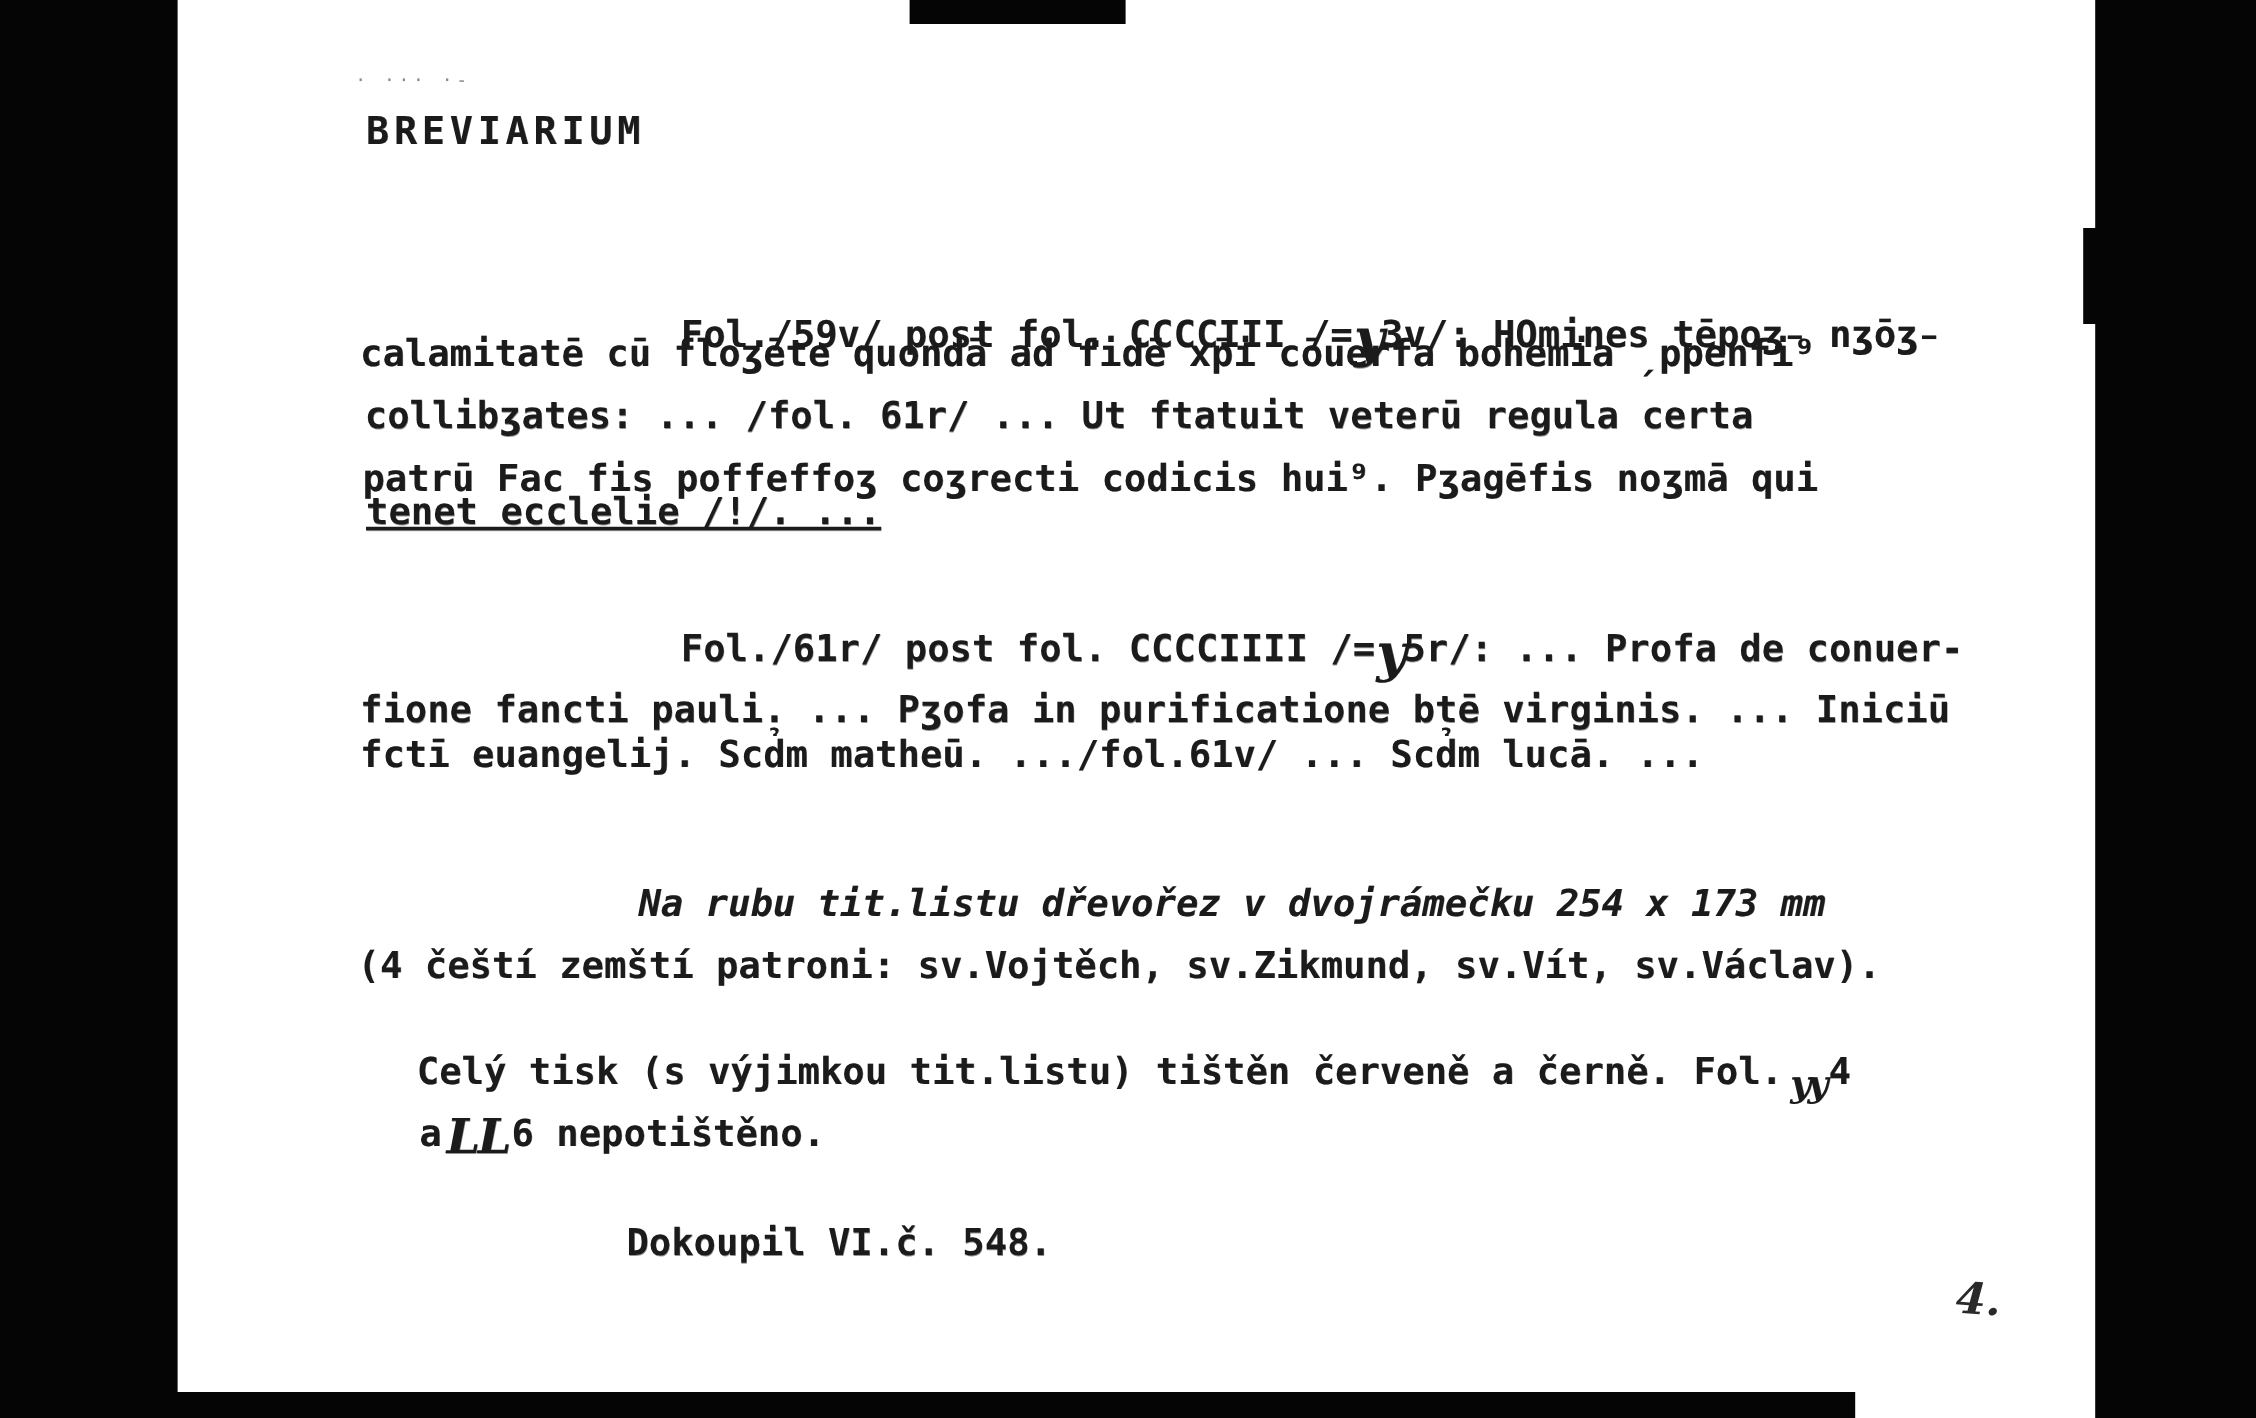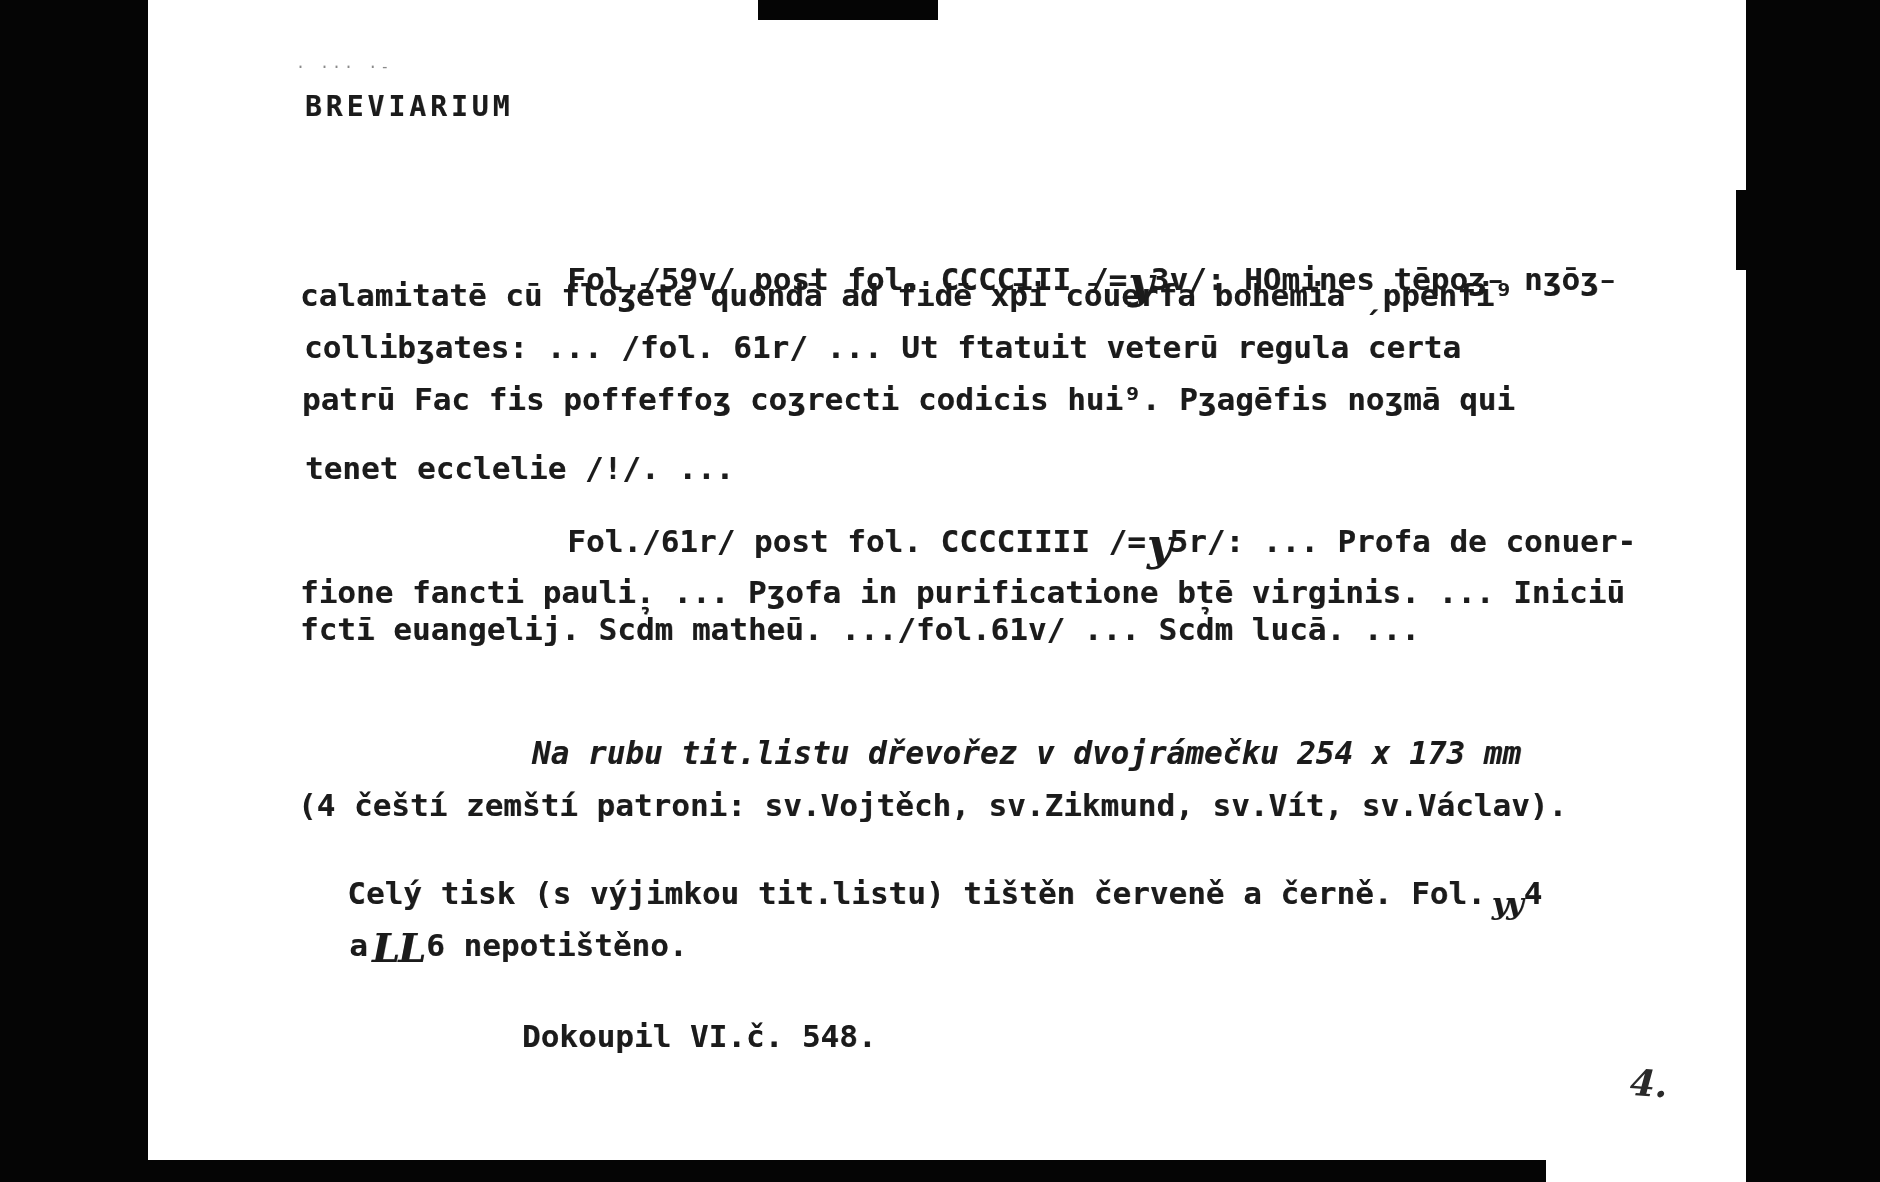--- a/index.html
+++ b/index.html
@@ -23,21 +23,21 @@
   .tl{
     position:absolute;
     white-space:pre;
     color:#1b1b1b;
     font-size:31px;
     font-weight:bold;
     letter-spacing:0px;
     text-shadow:0.4px 0.4px 0 rgba(20,20,20,0.45);
   }
   .title{
-    font-size:28px;
+    font-size:32px;
     letter-spacing:4px;
   }
   .marks{
     font-size:15px;
     color:#8a8a8a;
     letter-spacing:3px;
     text-shadow:none;
     font-weight:normal;
   }
   .hand{
@@ -92,21 +92,21 @@
 <div class="tl marks" style="left:296px; top:58px;">· ··· ·-</div>
 
 <div class="tl title" style="left:305px; top:90px;">BREVIARIUM</div>
 
 <div class="tl" style="left:530px; top:225px;">
   <span>Fol./59v/ post fol. CCCCIII /=</span><span class="hand hand-y">y</span><span>3v/: HOmines tēpoʒ̵ nʒ̄oʒ̵</span>
 </div>
 <div class="tl" style="left:300px; top:277px;">calamitatē cū floʒēte quondā ad fidē xp̄i cōuerfa bohemia ˏppenfi⁹</div>
 <div class="tl" style="left:304px; top:329px;">collibʒates: ... /fol. 61r/ ... Ut ftatuit veterū regula certa</div>
 <div class="tl" style="left:302px; top:381px;">patrū Fac fis poffeffoʒ coʒrecti codicis hui⁹. Pʒagēfis noʒmā qui</div>
-<div class="tl" style="left:305px; top:450px;">tenet ecclelie /!/. ...</div>
+<div class="tl" style="left:305px; top:409px;text-decoration:underline;">tenet ecclelie /!/. ...</div>
 
 <div class="tl" style="left:530px; top:487px;text-align:center;">
   <span>Fol./61r/ post fol. CCCCIIII /=</span><span class="hand hand-y">y</span><span>5r/: ... Profa de conuer-</span>
 </div>
 <div class="tl" style="left:300px; top:539px;margin-top:35px;">fione fancti pauli. ... Pʒofa in purificatione btē virginis. ... Iniciū</div>
 <div class="tl" style="left:300px; top:581px;margin-top:30px;">fctī euangelij. Scd̉m matheū. .../fol.61v/ ... Scd̉m lucā. ...</div>
 
 <div class="tl" style="left:532px; top:735px;font-style:italic;">Na rubu tit.listu dřevořez v dvojrámečku 254 x 173 mm</div>
 <div class="tl" style="left:298px; top:787px;text-align:center;">(4 čeští zemští patroni: sv.Vojtěch, sv.Zikmund, sv.Vít, sv.Václav).</div>
 <div class="tl" style="left:310px; top:839px;">

